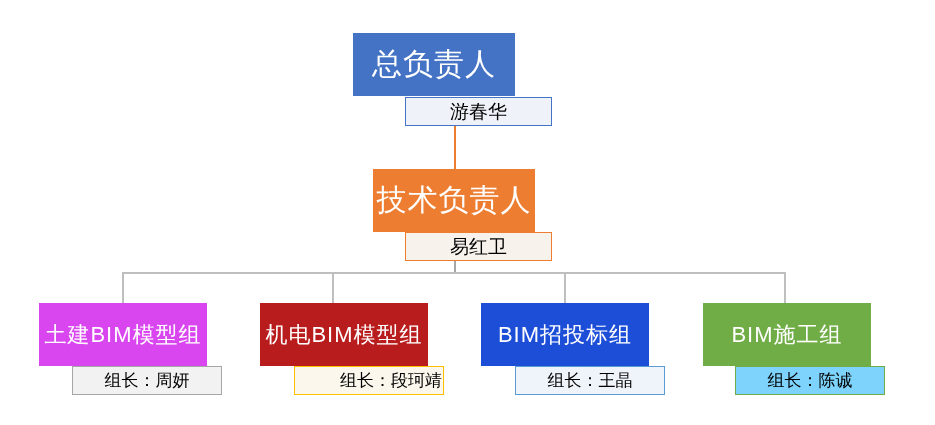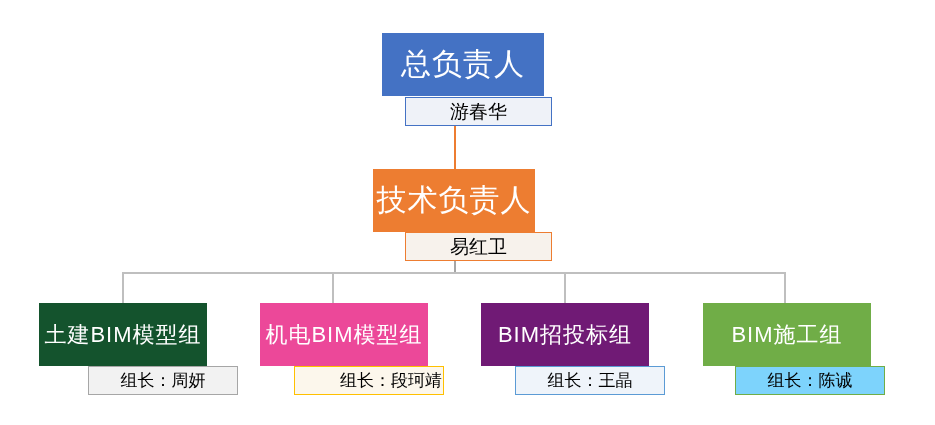--- a/index.html
+++ b/index.html
@@ -60,44 +60,44 @@
     position: absolute;
     box-sizing: border-box;
     display: flex;
     align-items: center;
     justify-content: center;
     color: #ffffff;
     font-weight: 400;
     letter-spacing: 1px;
   }
   .node-lead {
-    left: 382px;
+    left: 353px;
     top: 33px;
     width: 162px;
     height: 63px;
     background: #4472C4;
     font-size: 30px;
   }
   .node-tech {
     left: 373px;
     top: 169px;
     width: 162px;
     height: 63px;
     background: #ED7D31;
     font-size: 30px;
   }
   .node-team {
     top: 303px;
     width: 168px;
     height: 63px;
     font-size: 22px;
   }
-  .team-1 { left: 39px;  background: #14532d; }
-  .team-2 { left: 260px; background: #ec4899; }
-  .team-3 { left: 481px; background: #701a75; }
+  .team-1 { left: 39px;  background: #d946ef; }
+  .team-2 { left: 260px; background: #b91c1c; }
+  .team-3 { left: 481px; background: #1d4ed8; }
   .team-4 { left: 703px; background: #70AD47; align-items: center; }
 
   
   .label-box {
     position: absolute;
     box-sizing: border-box;
     display: flex;
     align-items: center;
     justify-content: center;
     background: #F2F2F2;
@@ -124,21 +124,21 @@
     background: #F7F2EC;
     font-size: 19px;
     justify-content: center;
   }
   .label-team {
     top: 366px;
     width: 150px;
     height: 29px;
     font-size: 17px;
   }
-  .lt-1 { left: 88px;  border-color: #A6A6A6; background: #F2F2F2; }
+  .lt-1 { left: 72px;  border-color: #A6A6A6; background: #F2F2F2; }
   .lt-2 { left: 294px; border-color: #FFC000; background: #FCF7EC; padding-left: 44px; }
   .lt-3 { left: 515px; border-color: #5B9BD5; background: #EFF4FA; }
   .lt-4 { left: 735px; border-color: #70AD47; background: #7dd3fc; }
 </style>
 </head>
 <body>
 
 <div id="org-chart">
 
   <div class="conn conn-v-orange"></div>

